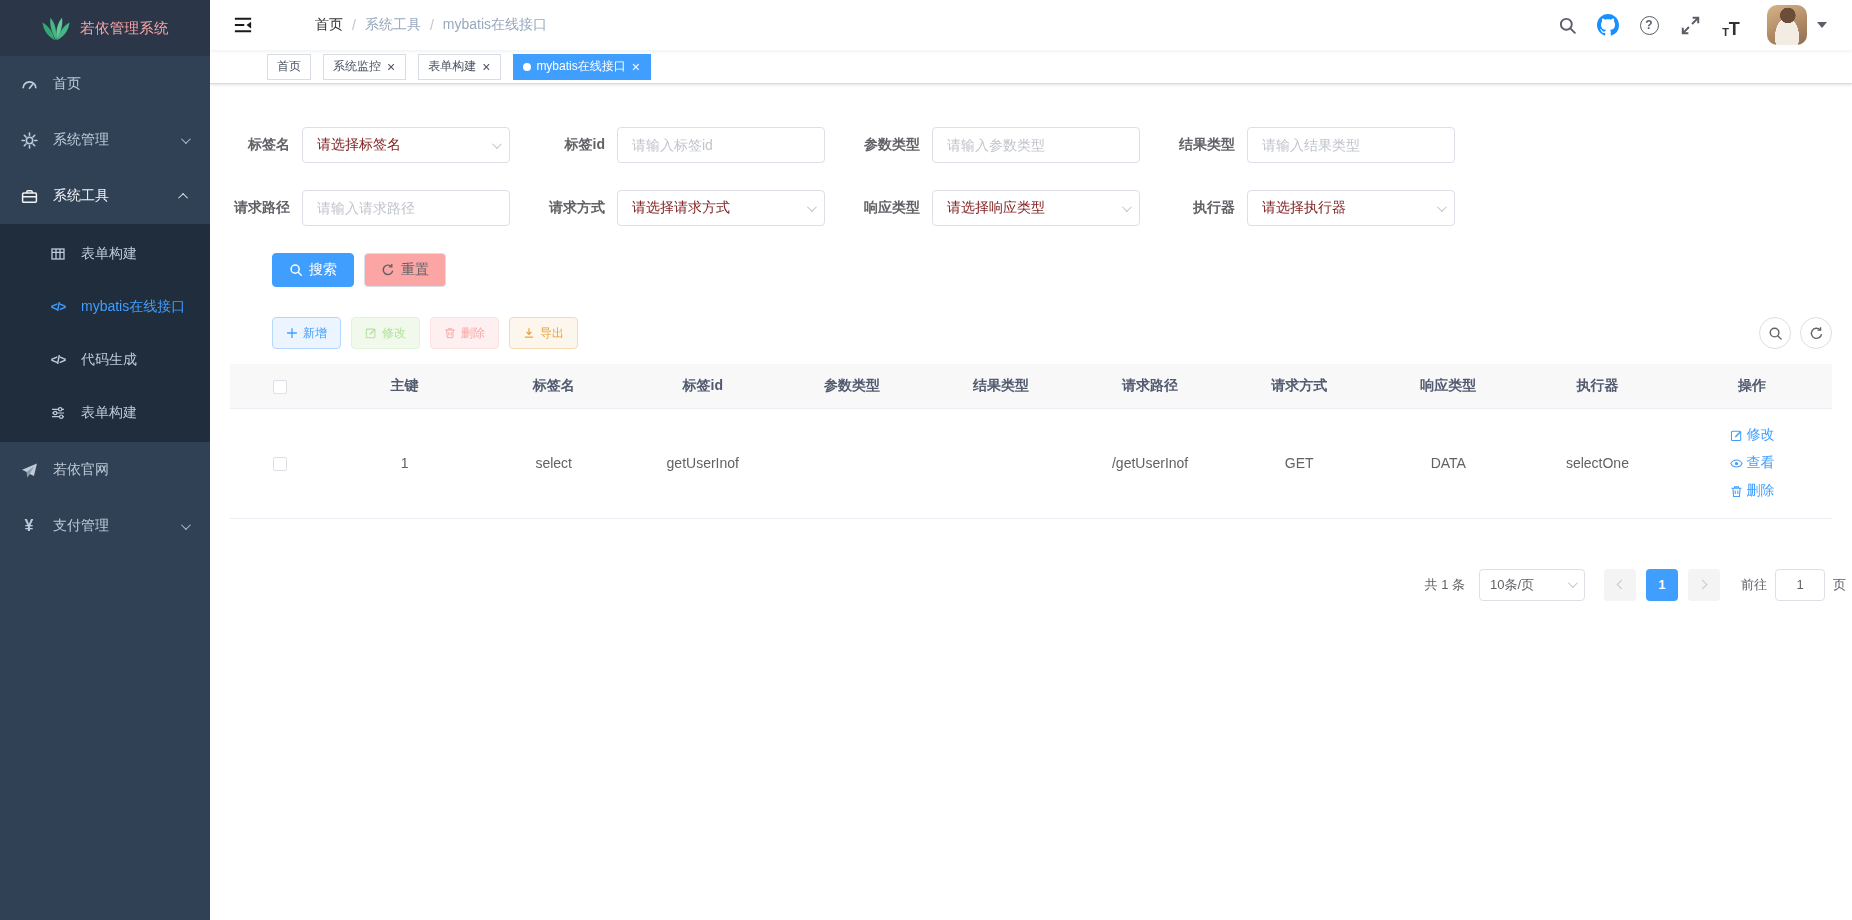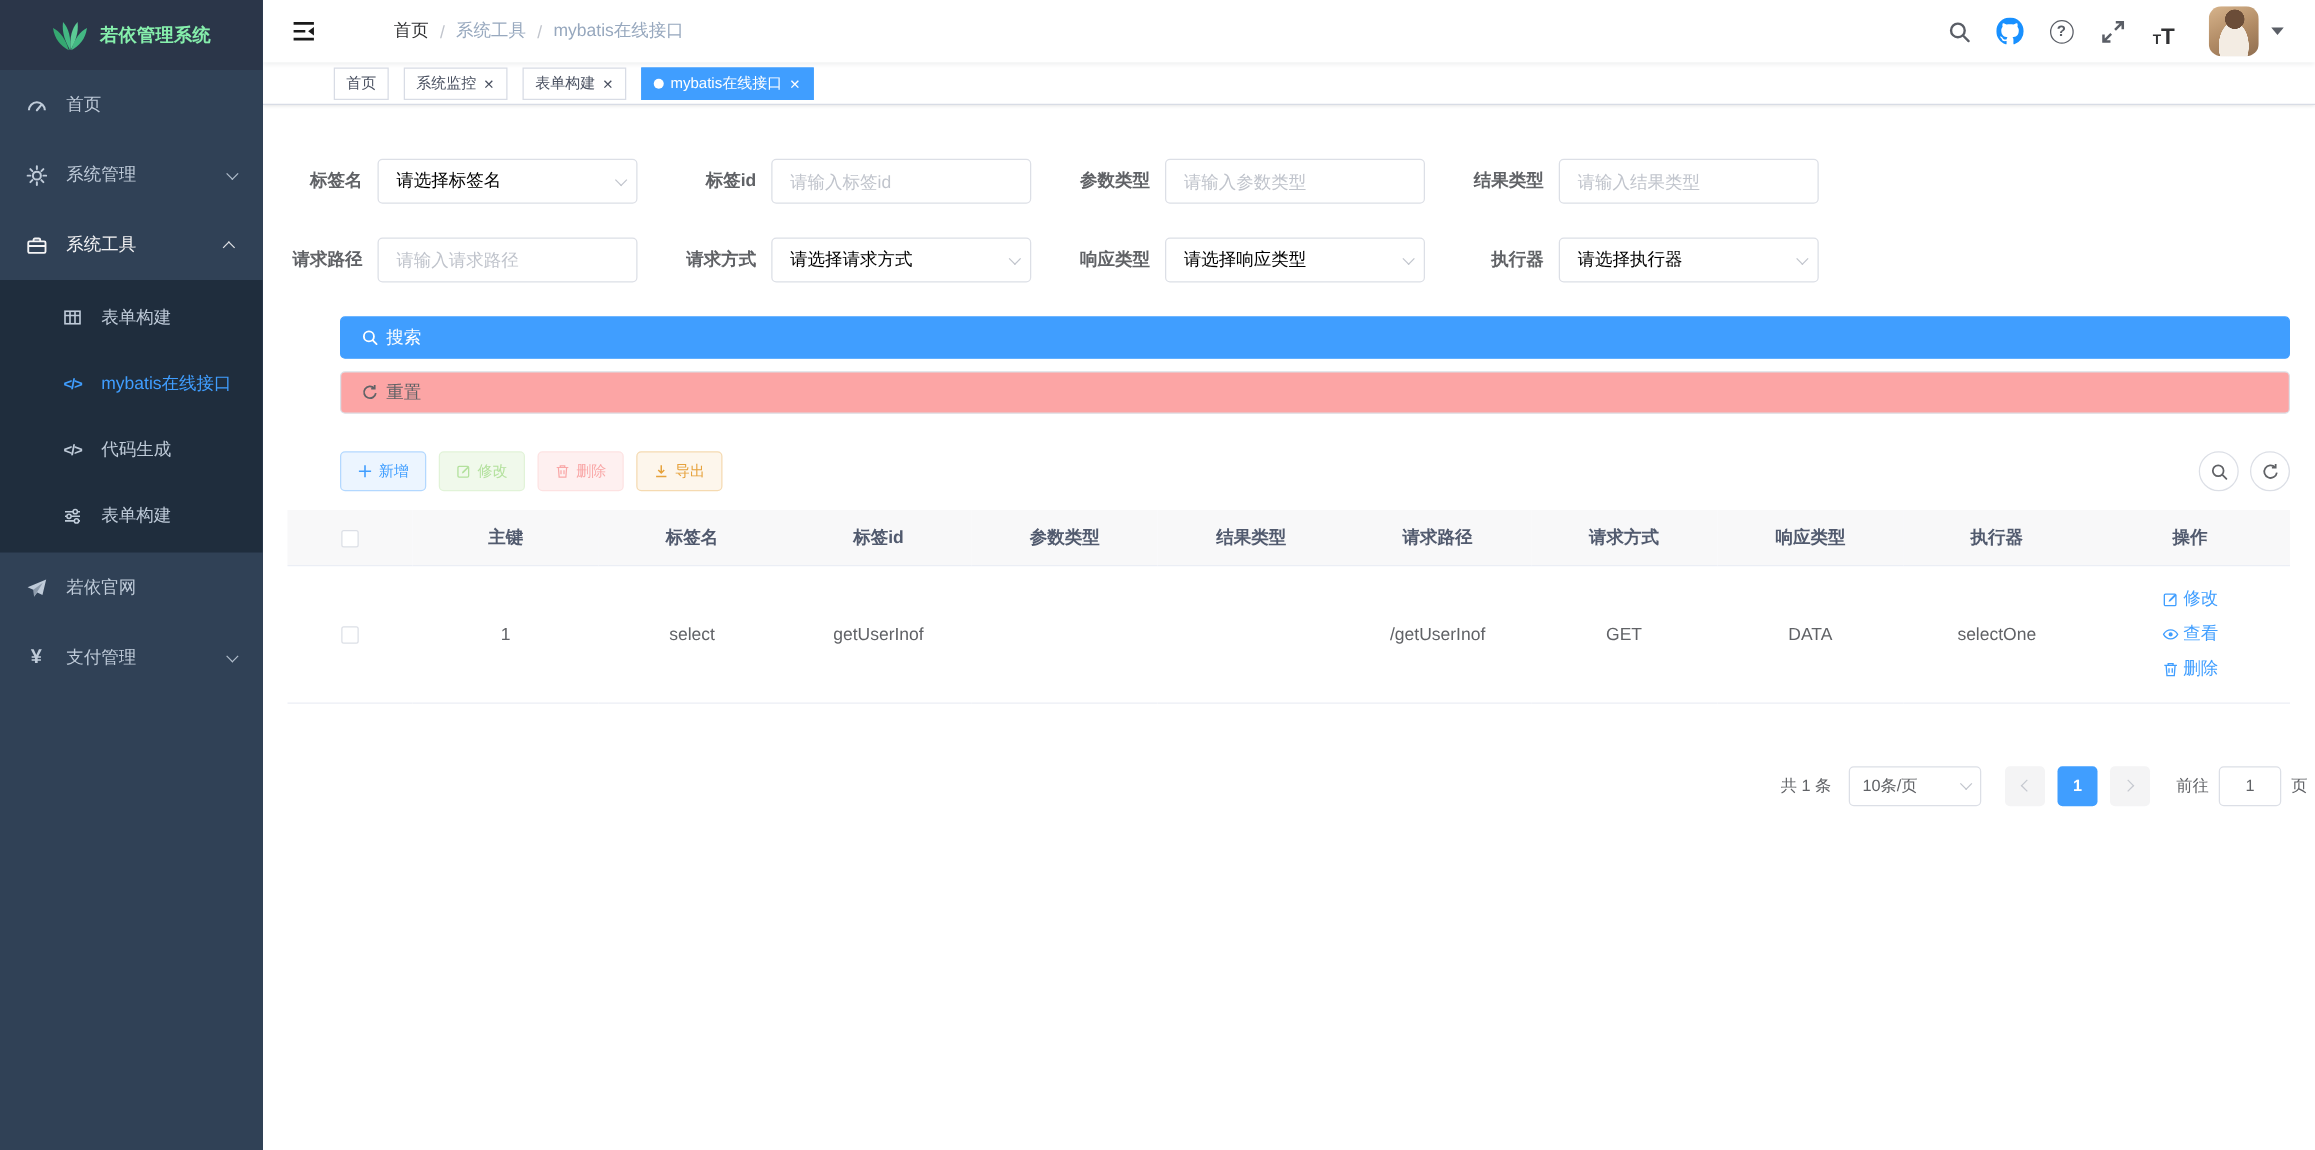--- a/index.html
+++ b/index.html
@@ -5,21 +5,21 @@
   * { box-sizing: border-box; }
   html,body { margin:0; padding:0; }
   body {
     width:1852px; height:920px; overflow:hidden; background:#fff;
     font-family:"Liberation Sans","DejaVu Sans",sans-serif;
     -webkit-font-smoothing:antialiased;
   }
   
   .sidebar { position:fixed; left:0; top:0; bottom:0; width:210px; background:#304156; color:#bfcbd9; z-index:10; }
   .logo { height:56px; display:flex; align-items:center; justify-content:center; gap:9px; background:#2b3649; cursor:pointer; }
-  .logo-title { color:#86efac; font-weight:700; font-size:14.5px; letter-spacing:.3px; }
+  .logo-title { color:#fca5a5; font-weight:400; font-size:14.5px; letter-spacing:.3px; }
   .menu-item { height:56px; display:flex; align-items:center; padding:0 20px; font-size:14px; cursor:pointer; position:relative; white-space:nowrap; }
   .menu-item .ic { width:18px; margin-right:15px; display:flex; justify-content:center; align-items:center; flex:none; }
   .menu-item .chev { position:absolute; right:22px; }
   .menu-item.parent-active { color:#f4f4f5; }
   .submenu { background:#1f2d3d; padding:3px 0; }
   .submenu .menu-item { height:53px; padding-left:49px; }
   .submenu .menu-item .ic { margin-right:14px; }
   .submenu .menu-item.active { color:#409eff; }
   .code-ic { font-size:12px; font-weight:700; letter-spacing:-1px; }
   .yen-ic { font-size:16px; font-weight:700; }
@@ -58,24 +58,24 @@
 
   
   .app-container { padding:43px 20px 0 20px; background:#fff; }
   .filter-row { display:flex; margin-bottom:27px; }
   .filter-item { width:315px; display:flex; align-items:center; flex:none; }
   .filter-label { width:72px; padding-right:12px; text-align:right; font-size:14px; font-weight:700; color:#606266; white-space:nowrap; flex:none; }
   .control { width:208px; height:36px; border:1px solid #dcdfe6; border-radius:4px; background:#fff; font-size:14px; }
   input.control { padding:0 14px; color:#606266; outline:none; }
   input.control::placeholder { color:#c0c4cc; }
   .select-box { display:flex; align-items:center; padding:0 10px 0 14px; cursor:pointer; }
-  .select-box .ph { flex:1; color:#000000; white-space:nowrap; overflow:hidden; }
+  .select-box .ph { flex:1; color:#7f1d1d; white-space:nowrap; overflow:hidden; }
   .select-chev { width:7px; height:7px; border-right:1.4px solid #c0c4cc; border-bottom:1.4px solid #c0c4cc; transform:rotate(45deg) translateY(-2px); flex:none; }
 
-  .btn-row { margin:26px 0 0 42px; display:flex; gap:10px;flex-direction:column; }
+  .btn-row { margin:26px 0 0 42px; display:flex; gap:10px; }
   .btn { height:34px; padding:0 16px; border-radius:4px; border:1px solid #dcdfe6; background:#fca5a5; color:#606266; font-size:14px; display:inline-flex; align-items:center; gap:6px; cursor:pointer; font-family:inherit; }
   .btn-primary { background:#409eff; border-color:#409eff; color:#fff; }
 
   .toolbar { margin:30px 0 15px 42px; display:flex; align-items:center; gap:10px; }
   .btn-mini { height:32px; padding:0 13px; border-radius:4px; font-size:12px; display:inline-flex; align-items:center; gap:5px; cursor:pointer; font-family:inherit; }
   .b-add { color:#409eff; background:#ecf5ff; border:1px solid #b3d8ff; }
   .b-edit { color:#b3e19d; background:#f0f9eb; border:1px solid #e1f3d8; cursor:not-allowed; }
   .b-del { color:#f9a7a7; background:#fef0f0; border:1px solid #fde2e2; cursor:not-allowed; }
   .b-exp { color:#e6a23c; background:#fdf6ec; border:1px solid #f5dab1; }
   .tool-right { margin-left:auto; margin-right:0; display:flex; gap:9px; }

